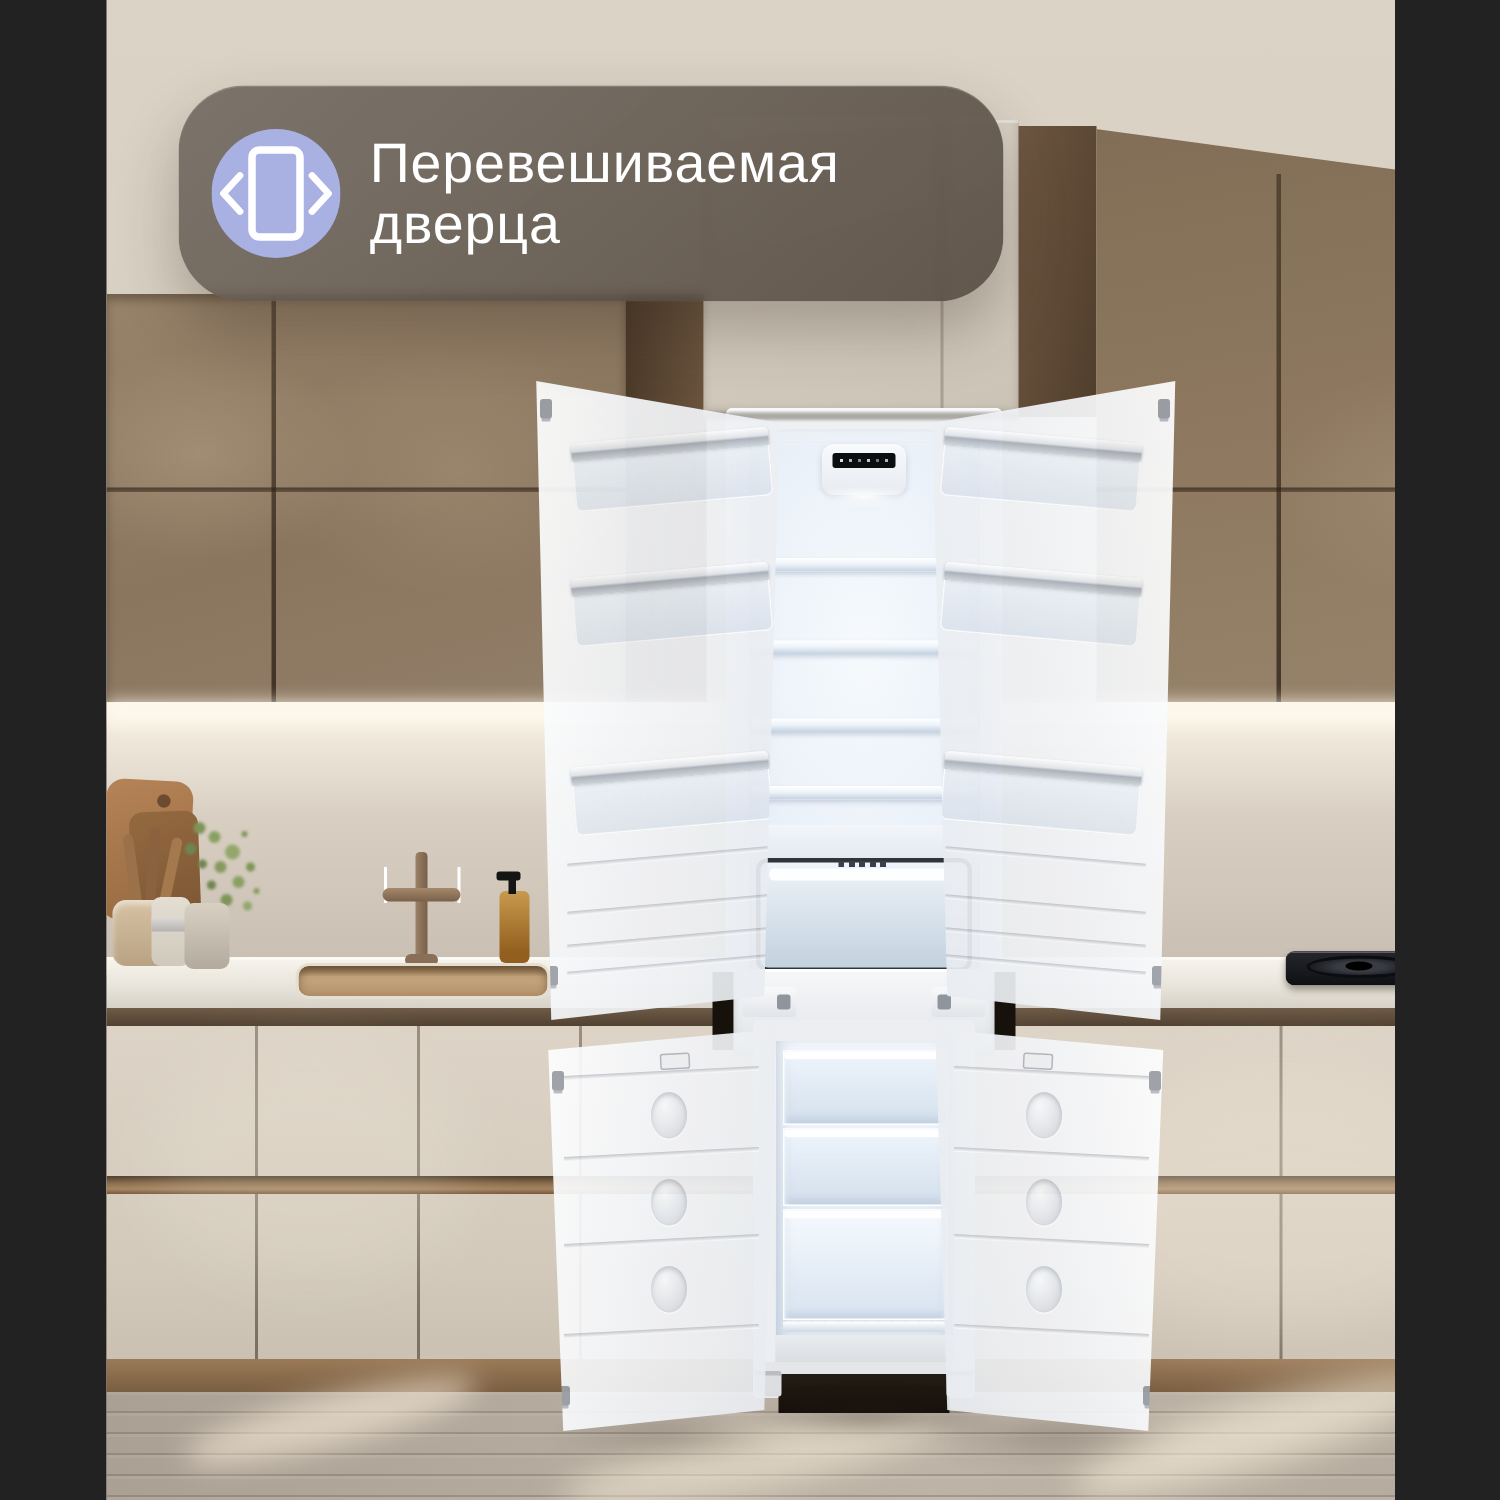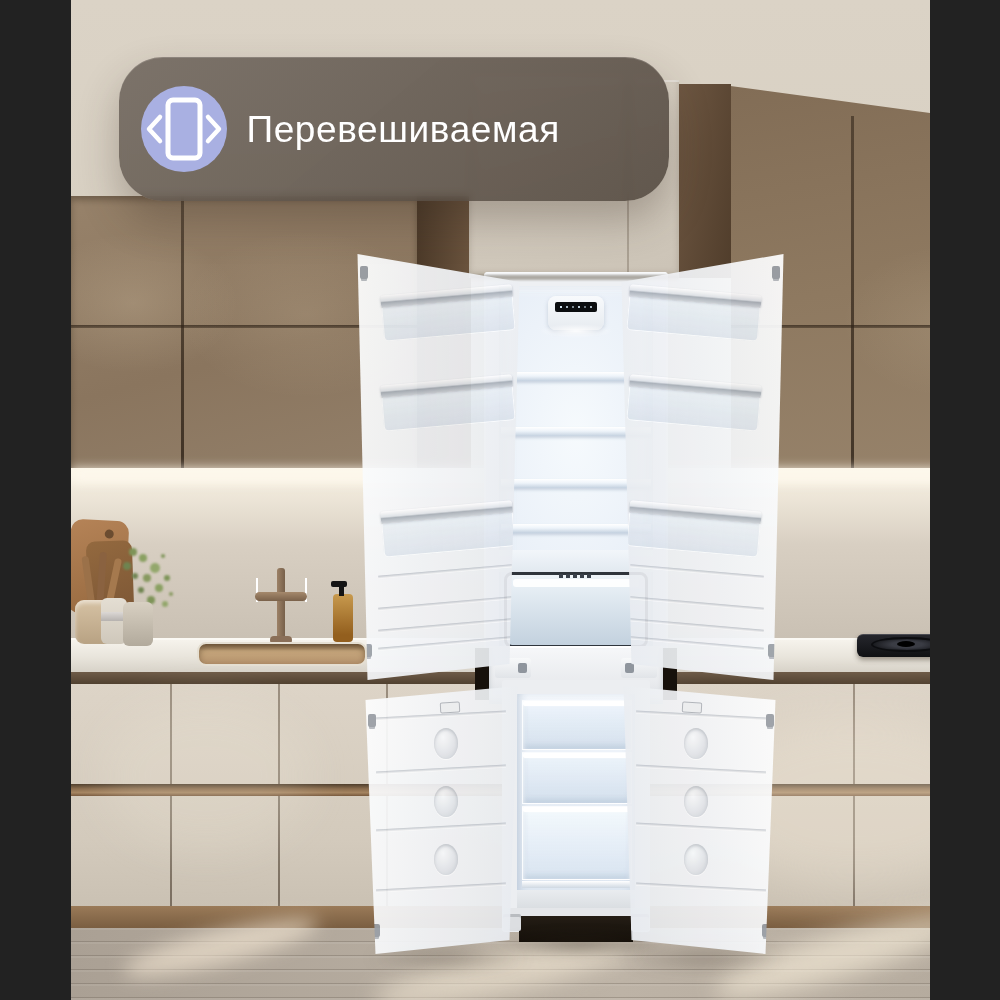--- a/index.html
+++ b/index.html
@@ -274,16 +274,17 @@
     <div style="flex:0 0 auto;line-height:0;">
       <svg viewBox="0 0 86 86" width="86" height="86" aria-hidden="true">
         <circle class="ic-circle" cx="43" cy="43" r="43"></circle>
         <rect x="27" y="14" width="32" height="58" rx="5" fill="none" stroke="#FFFFFF" stroke-width="5"></rect>
         <polyline points="19,31 8,43 19,55" fill="none" stroke="#FFFFFF" stroke-width="4.5" stroke-linecap="round" stroke-linejoin="round"></polyline>
         <polyline points="67,31 78,43 67,55" fill="none" stroke="#FFFFFF" stroke-width="4.5" stroke-linecap="round" stroke-linejoin="round"></polyline>
       </svg>
     </div>
     <div class="badge-text">
       <div>Перевешиваемая</div>
+      <div>дверца</div>
     </div>
   </div>
 
 </div>
 
 </body></html>

